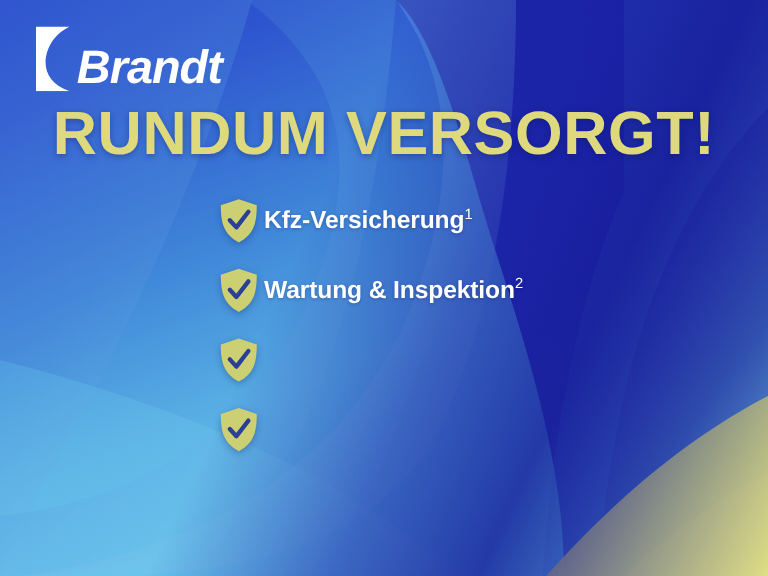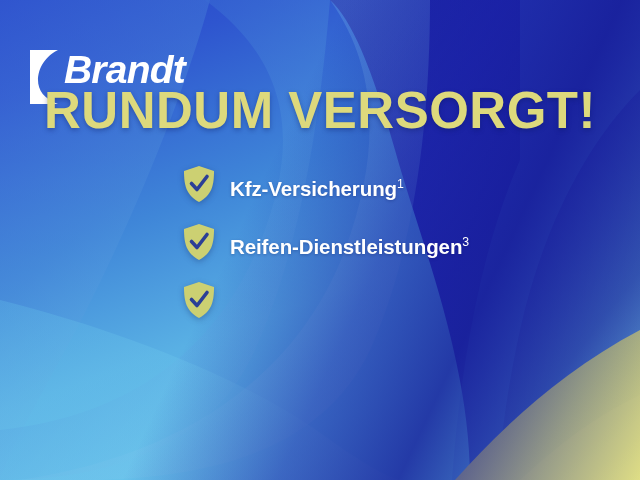--- a/index.html
+++ b/index.html
@@ -36,21 +36,21 @@
         rgba(22,26,160,0.55) 58%,
         rgba(20,24,150,0.80) 72%,
         rgba(28,40,150,0.35) 88%,
         rgba(60,120,190,0.0) 100%);
   }
   .bg-svg { position:absolute; inset:0; }
 
   
   .logo {
     position:absolute; left:28px; top:22px;
-    display:flex; align-items:flex-start; gap:4px;margin-top:28px;
+    display:flex; align-items:flex-end; gap:4px;
   }
   .logo-mark {
     position:relative;
     width:32px; height:54px;
   }
   .logo-mark svg { display:block; }
   .logo-word {
     color:#ffffff;
     font-size:39px;
     font-weight:bold;
@@ -76,22 +76,22 @@
 
   
   .features {
     position:absolute;
     left:182px; top:164px;
     display:flex; flex-direction:column;
     gap:19px;
   }
   .feature {
     display:flex;
-    align-items:flex-end;
-    gap:14px;
+    align-items:center;
+    gap:4px;
   }
   .shield {
     flex:0 0 auto;
     width:34px; height:38px;
     margin-top:1px;
     filter:drop-shadow(0 2px 3px rgba(10,20,80,0.30));
   }
   .shield svg { display:block; }
   .feature-text {
     color:#ffffff;
@@ -188,29 +188,37 @@
     <div class="feature">
       <span class="shield">
         <svg width="34" height="38" viewBox="0 0 34 38">
           <path d="M17,1 L32,6 C32,20 30,30 17,37 C4,30 2,20 2,6 Z" fill="#ccd072"></path>
           <path d="M9.5,18.5 L15,24.5 L25,11.5" fill="none" stroke="#2b3f96" stroke-width="3.6" stroke-linecap="round" stroke-linejoin="round"></path>
         </svg>
       </span>
       <span class="feature-text">Kfz-Versicherung<sup>1</sup></span>
     </div>
 
-
-    <div class="feature">
-      <span class="shield">
-        <svg width="34" height="38" viewBox="0 0 34 38">
-          <path d="M17,1 L32,6 C32,20 30,30 17,37 C4,30 2,20 2,6 Z" fill="#ccd072"></path>
-          <path d="M9.5,18.5 L15,24.5 L25,11.5" fill="none" stroke="#2b3f96" stroke-width="3.6" stroke-linecap="round" stroke-linejoin="round"></path>
-        </svg>
-      </span>
-      <span class="feature-text">Reifen-Dienstleistungen<sup>3</sup></span>
+    <div class="feature">
+      <span class="shield">
+        <svg width="34" height="38" viewBox="0 0 34 38">
+          <path d="M17,1 L32,6 C32,20 30,30 17,37 C4,30 2,20 2,6 Z" fill="#ccd072"></path>
+          <path d="M9.5,18.5 L15,24.5 L25,11.5" fill="none" stroke="#2b3f96" stroke-width="3.6" stroke-linecap="round" stroke-linejoin="round"></path>
+        </svg>
+      </span>
+      <span class="feature-text">Wartung &amp; Inspektion<sup>2</sup></span>
+    </div>
+
+    <div class="feature">
+      <span class="shield">
+        <svg width="34" height="38" viewBox="0 0 34 38">
+          <path d="M17,1 L32,6 C32,20 30,30 17,37 C4,30 2,20 2,6 Z" fill="#ccd072"></path>
+          <path d="M9.5,18.5 L15,24.5 L25,11.5" fill="none" stroke="#2b3f96" stroke-width="3.6" stroke-linecap="round" stroke-linejoin="round"></path>
+        </svg>
+      </span>
     </div>
 
     <div class="feature">
       <span class="shield">
         <svg width="34" height="38" viewBox="0 0 34 38">
           <path d="M17,1 L32,6 C32,20 30,30 17,37 C4,30 2,20 2,6 Z" fill="#ccd072"></path>
           <path d="M9.5,18.5 L15,24.5 L25,11.5" fill="none" stroke="#2b3f96" stroke-width="3.6" stroke-linecap="round" stroke-linejoin="round"></path>
         </svg>
       </span>
     </div>

